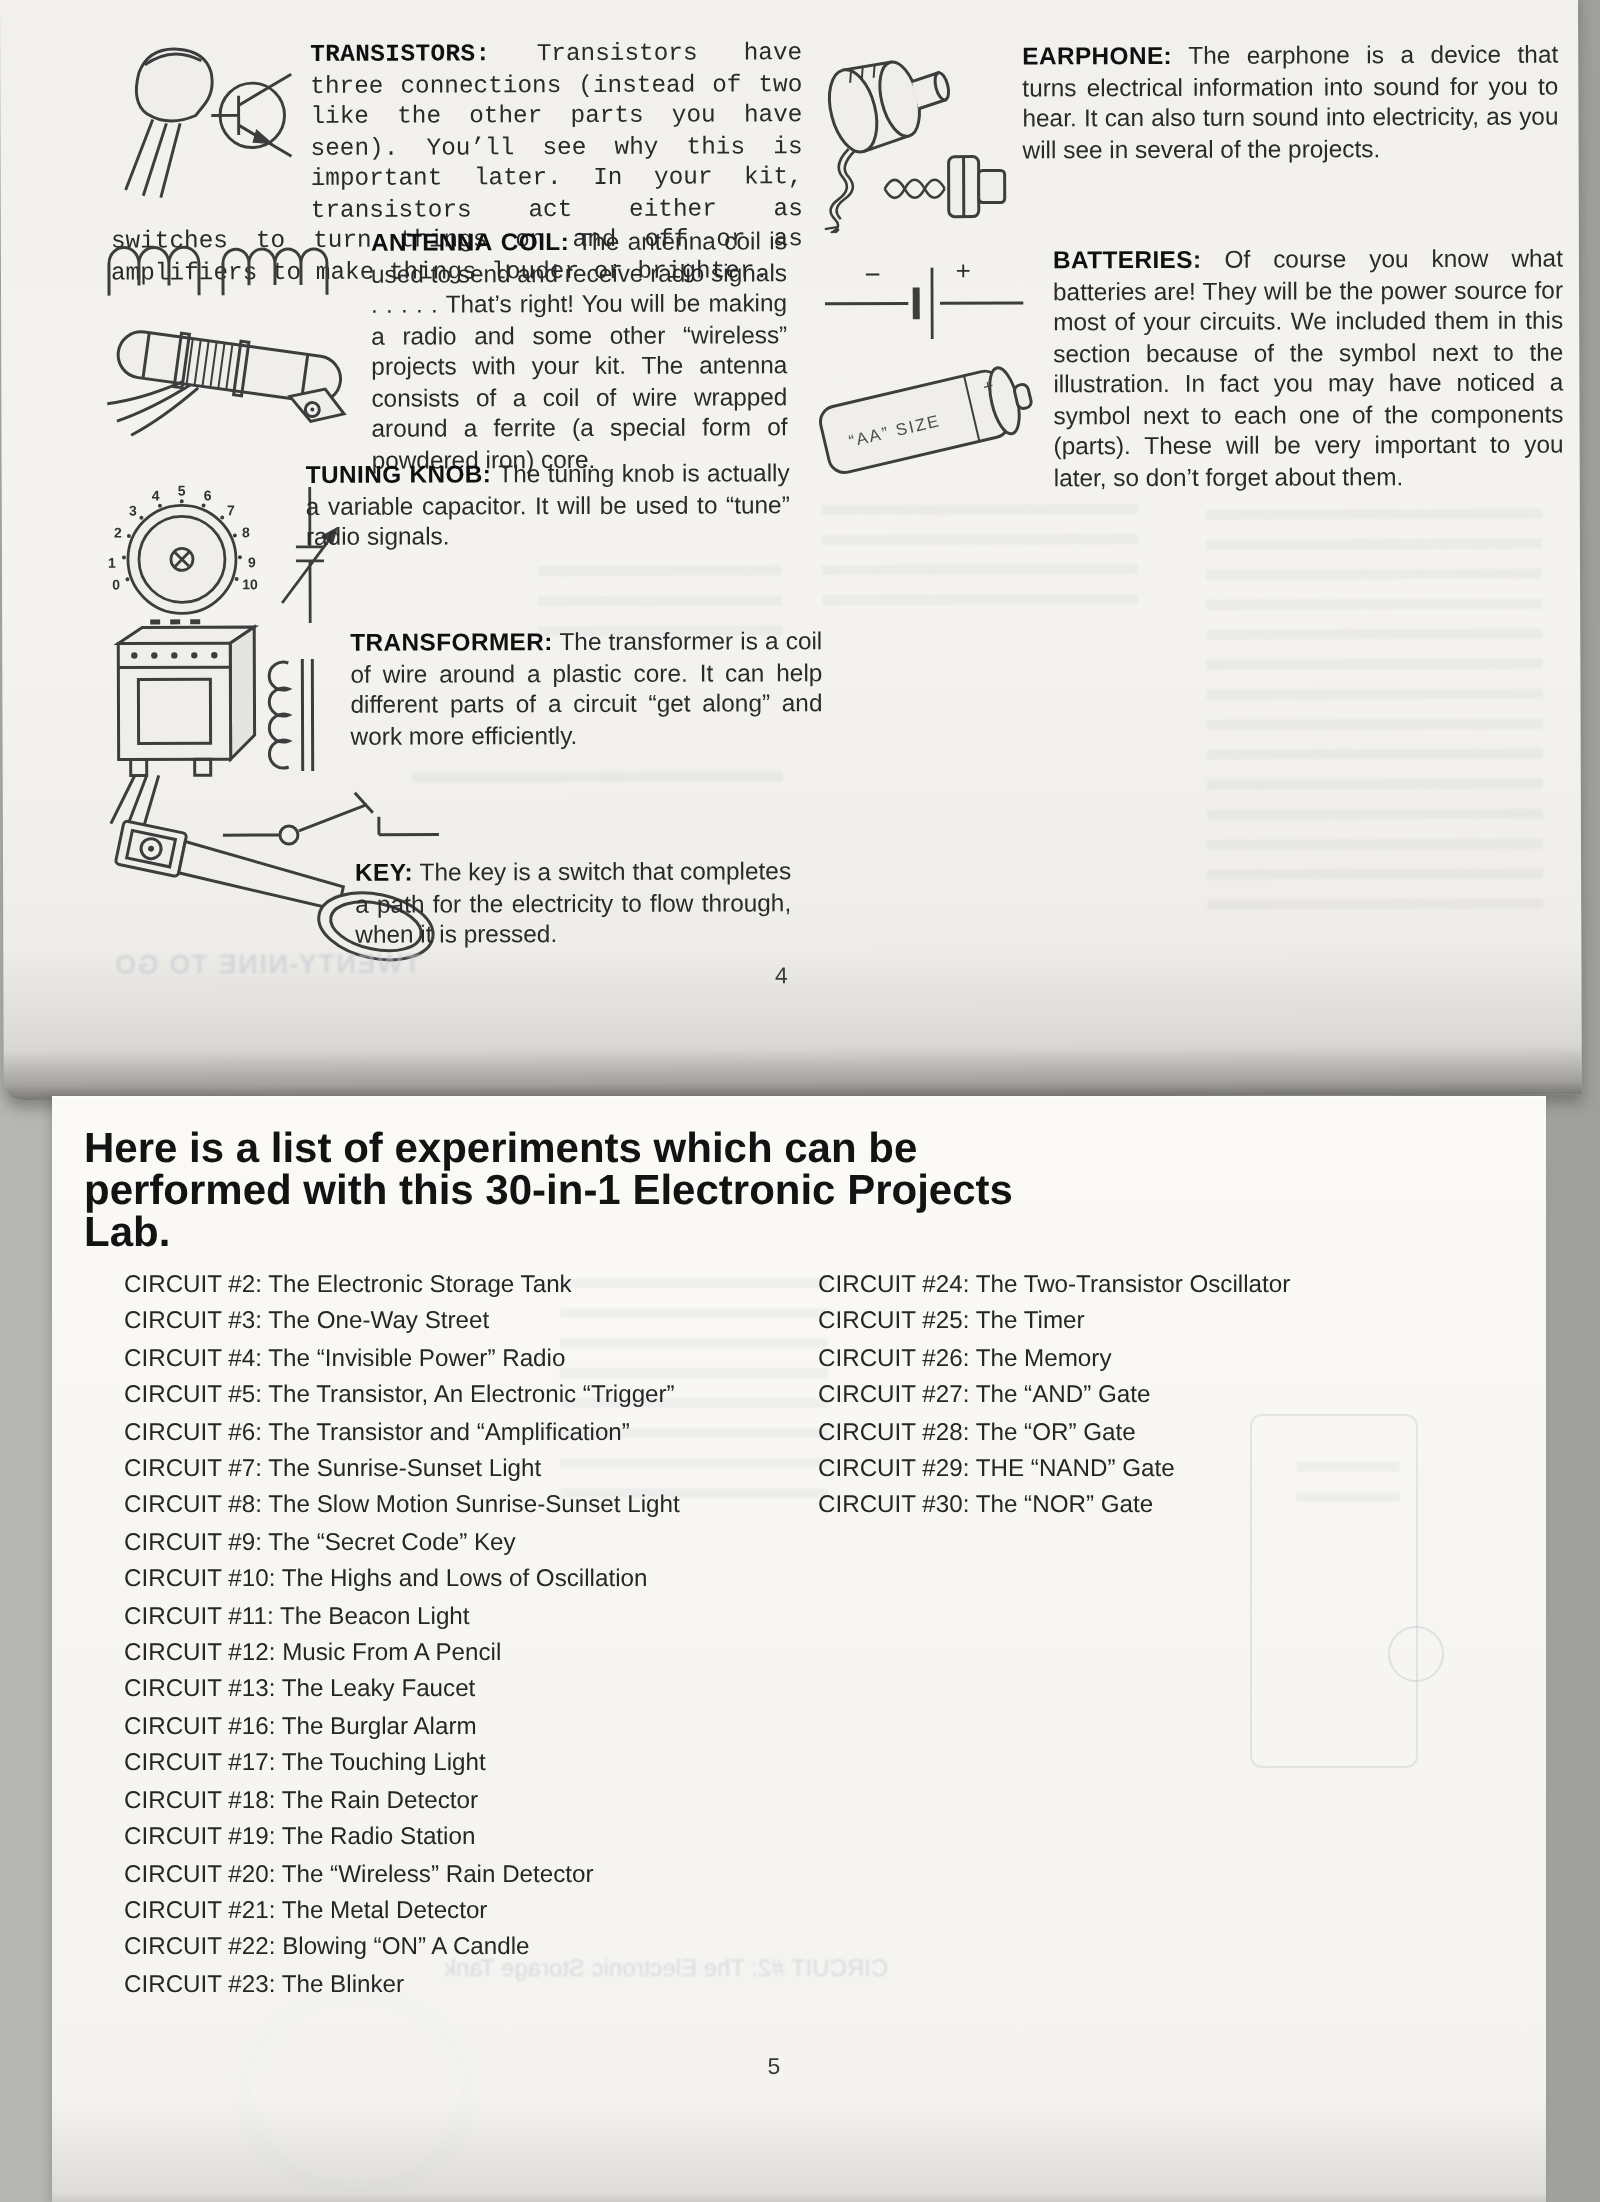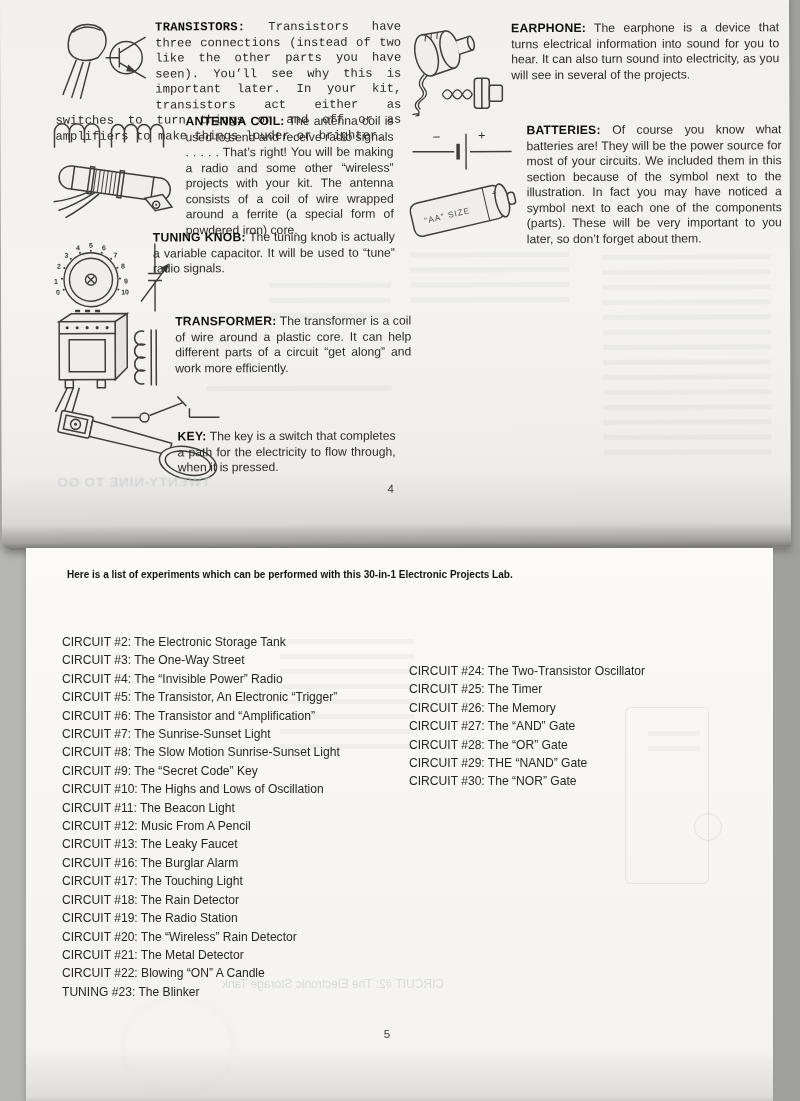--- a/index.html
+++ b/index.html
@@ -44,22 +44,22 @@
       transparent 0 4px, rgba(146,154,168,0.30) 4px 9px, transparent 9px 15px);
   }
   .ghost-rect{position:absolute;border:1px solid rgba(168,176,188,0.45);opacity:0.6;}
   .ghost-circle{position:absolute;border:1px solid rgba(168,176,188,0.5);border-radius:50%;opacity:0.6;}
   .fold{
     position:absolute;left:0;right:0;bottom:0;height:24px;
     background:linear-gradient(to bottom,rgba(110,108,104,0) 0%,rgba(92,90,86,0.30) 70%,rgba(58,56,52,0.5) 100%);
     border-bottom-left-radius:9px;
   }
   #p5-heading{
-    position:absolute;left:41px;top:15px;width:482px;
-    font-weight:bold;font-size:10px;line-height:21px;color:#131313;
+    position:absolute;left:16px;top:15px;width:482px;
+    font-weight:bold;font-size:21px;line-height:21px;color:#131313;
   }
   .circuit-col{position:absolute;font-size:12.1px;line-height:18.4px;color:#262626;}
   .circuit-item{white-space:nowrap;}
 </style>
 </head>
 <body>
 
 <div class="page" id="page4">
 
   <div class="ghost-lines" style="left:410px;top:252px;width:158px;height:58px;"></div>
@@ -284,23 +284,23 @@
       <div class="circuit-item">CIRCUIT #11: The Beacon Light</div>
       <div class="circuit-item">CIRCUIT #12: Music From A Pencil</div>
       <div class="circuit-item">CIRCUIT #13: The Leaky Faucet</div>
       <div class="circuit-item">CIRCUIT #16: The Burglar Alarm</div>
       <div class="circuit-item">CIRCUIT #17: The Touching Light</div>
       <div class="circuit-item">CIRCUIT #18: The Rain Detector</div>
       <div class="circuit-item">CIRCUIT #19: The Radio Station</div>
       <div class="circuit-item">CIRCUIT #20: The “Wireless” Rain Detector</div>
       <div class="circuit-item">CIRCUIT #21: The Metal Detector</div>
       <div class="circuit-item">CIRCUIT #22: Blowing “ON” A Candle</div>
-      <div class="circuit-item">TUNING #23: The Blinker</div>
+      <div class="circuit-item">CIRCUIT #23: The Blinker</div>
     </div>
-  <div class="circuit-col" id="circuits-right" style="left:383px;top:84px;margin-top:29px;">
+  <div class="circuit-col" id="circuits-right" style="left:383px;top:84px;">
       <div class="circuit-item">CIRCUIT #24: The Two-Transistor Oscillator</div>
       <div class="circuit-item">CIRCUIT #25: The Timer</div>
       <div class="circuit-item">CIRCUIT #26: The Memory</div>
       <div class="circuit-item">CIRCUIT #27: The “AND” Gate</div>
       <div class="circuit-item">CIRCUIT #28: The “OR” Gate</div>
       <div class="circuit-item">CIRCUIT #29: THE “NAND” Gate</div>
       <div class="circuit-item">CIRCUIT #30: The “NOR” Gate</div>
     </div>
 
   <div class="ghost-text" id="ghost5" style="left:196px;top:428px;">CIRCUIT #2: The Electronic Storage Tank</div>

